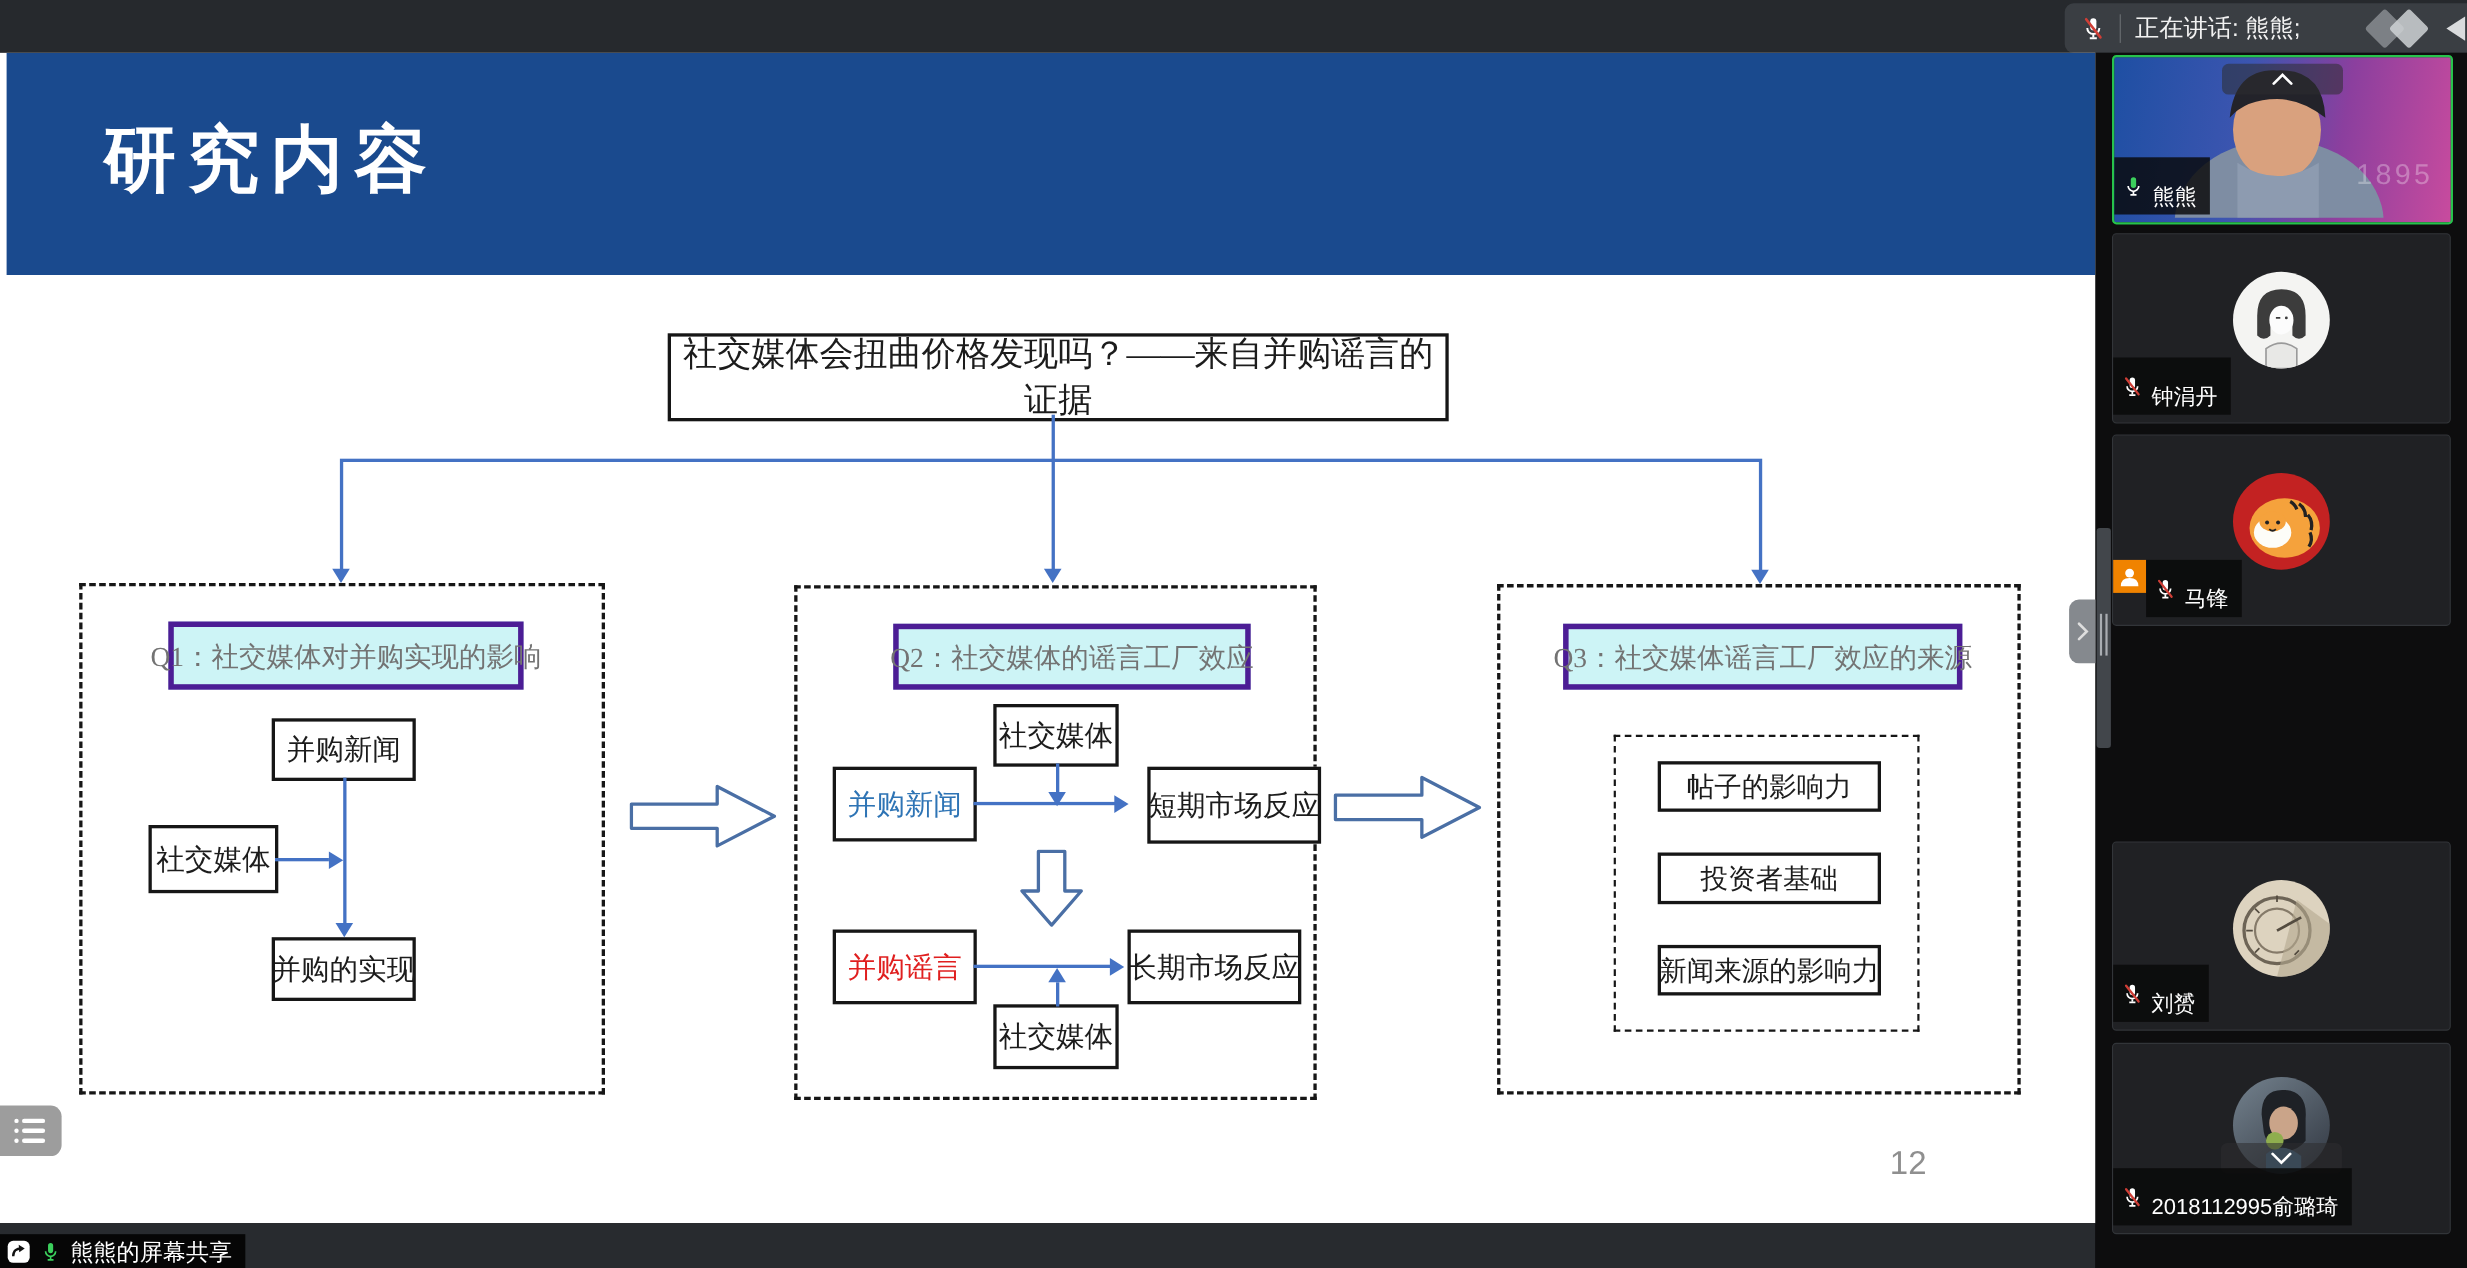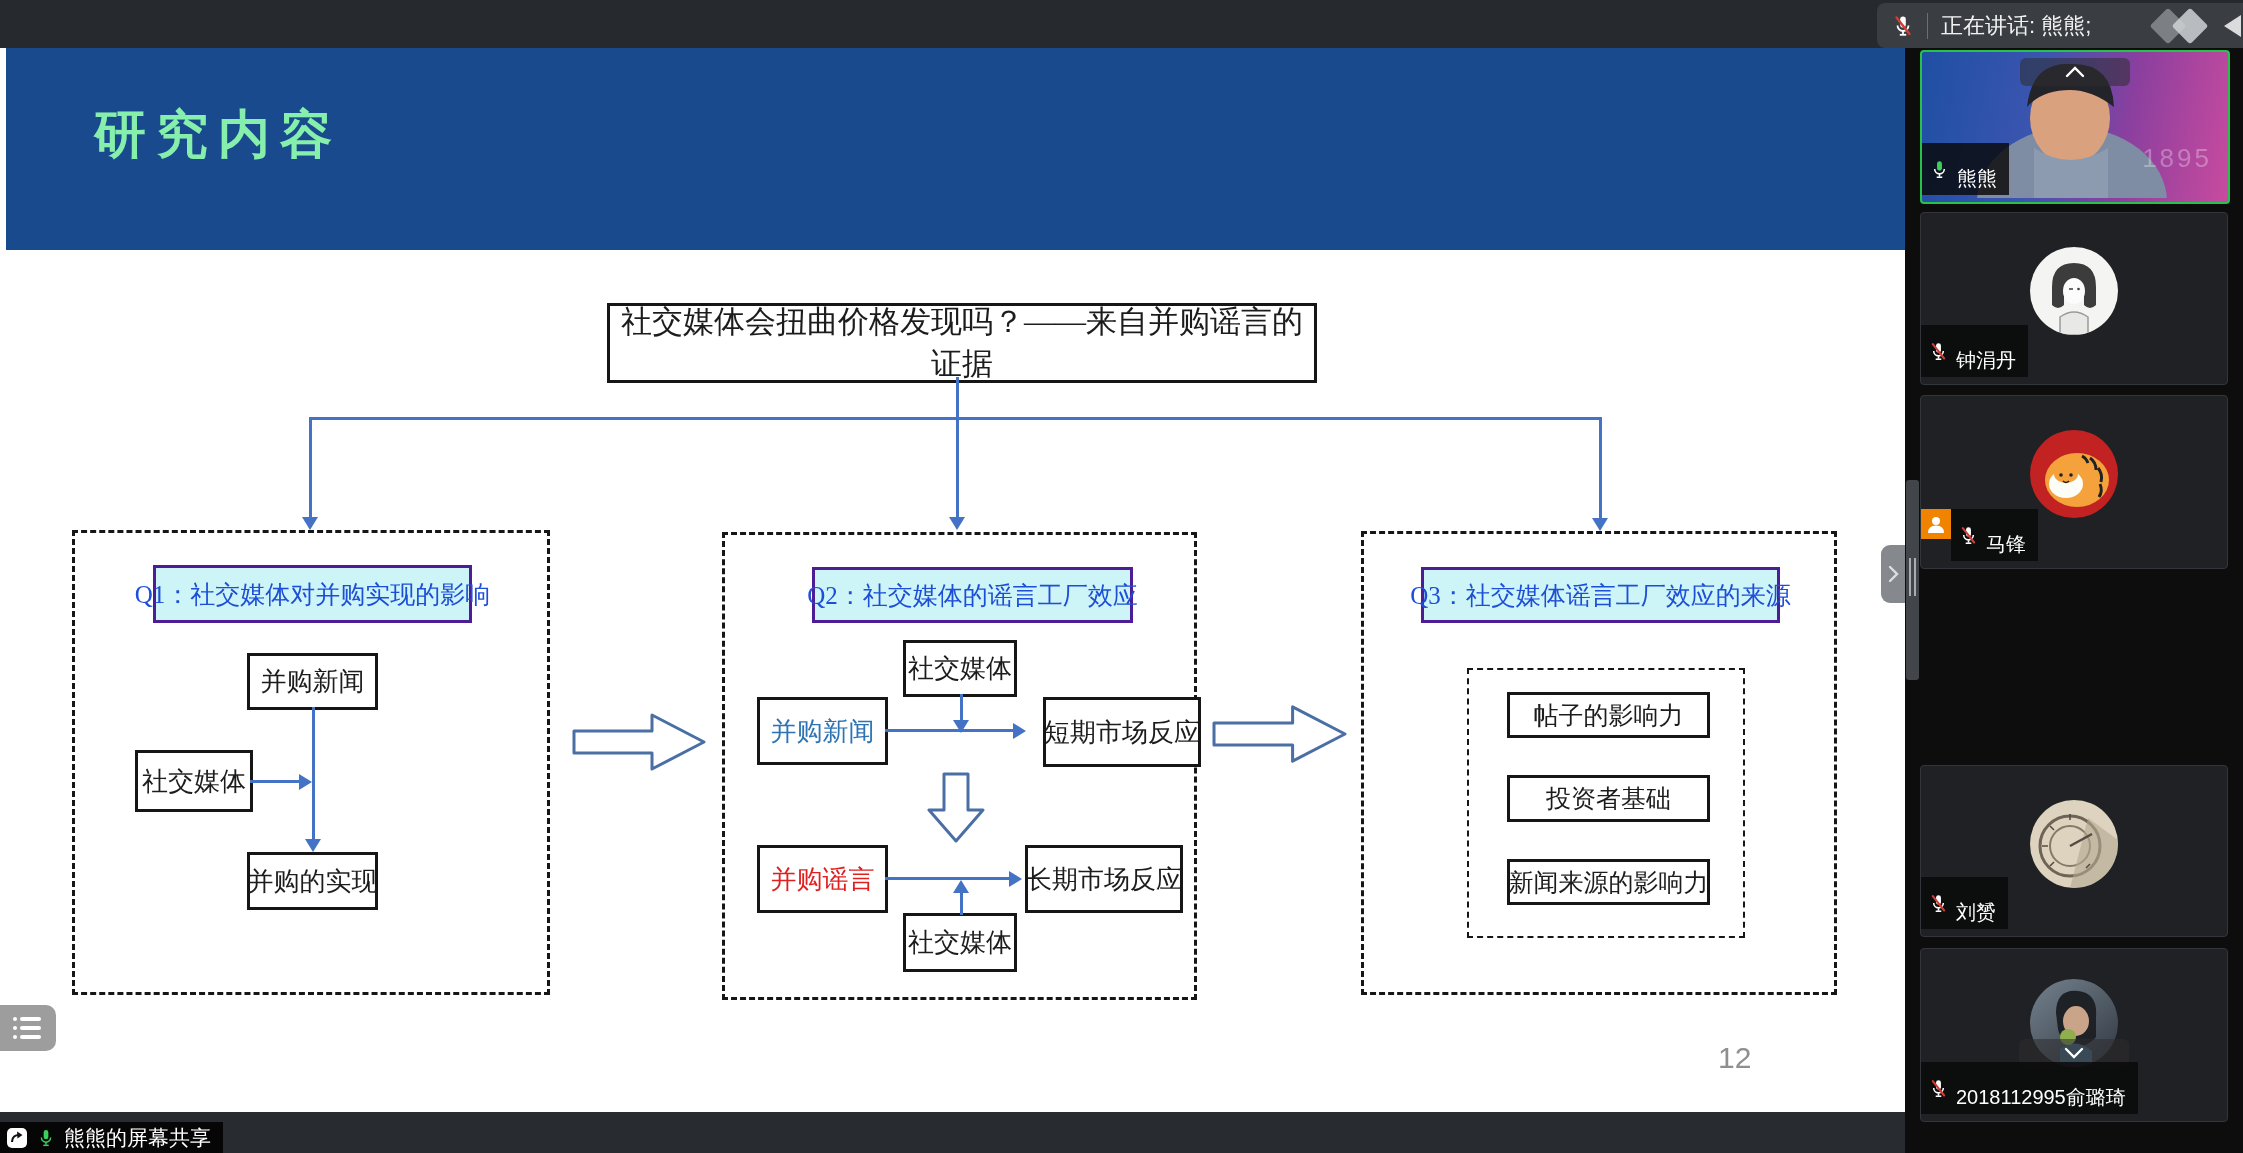--- a/index.html
+++ b/index.html
@@ -14,32 +14,32 @@
   .diamond{position:absolute;width:26px;height:26px;transform:rotate(45deg);border-radius:3px;}
   .d1{right:62px;top:10px;background:#8d9196;opacity:.8;}
   .d2{right:40px;top:10px;background:#cfd2d5;opacity:.85;}
   .back-arrow{position:absolute;right:2px;top:12px;width:0;height:0;
       border-top:11px solid transparent;border-bottom:11px solid transparent;border-right:17px solid #d9dbdd;}
   .mic{width:24px;height:24px;flex:none;}
   
   .slide{position:absolute;left:0;top:48px;width:1905px;height:1064px;background:#fff;overflow:hidden;
          font-family:"Liberation Serif","DejaVu Serif",serif;}
   .banner{position:absolute;left:6px;top:0;width:1899px;height:202px;background:#1a4a8e;}
-  .slide-title{position:absolute;left:88px;top:52px;color:#86efac;font-size:52px;font-weight:bold;letter-spacing:10px;}
+  .slide-title{position:absolute;left:88px;top:52px;color:#ffffff;font-size:66px;font-weight:bold;letter-spacing:10px;}
   .qbox{position:absolute;background:#fff;border:3px solid #161616;display:flex;align-items:center;
         justify-content:center;color:#1c1c1c;text-align:center;}
   .main-q{left:607px;top:255px;width:704px;height:74px;font-size:31px;}
   .line{position:absolute;background:#4472c4;}
   .ah{position:absolute;width:0;height:0;}
   .ah.down{border-left:8px solid transparent;border-right:8px solid transparent;border-top:13px solid #4472c4;}
   .ah.up{border-left:8px solid transparent;border-right:8px solid transparent;border-bottom:13px solid #4472c4;}
   .ah.right{border-top:8px solid transparent;border-bottom:8px solid transparent;border-left:13px solid #4472c4;}
   .panel-dashed{position:absolute;border:3px dashed #161616;background:#fff;}
-  .cyan{position:absolute;background:#cdf4f6;border:3px solid #4c1d95;display:flex;align-items:center;
-        justify-content:center;font-size:25px;color:#1d4ed8;white-space:nowrap;}
+  .cyan{position:absolute;background:#cdf4f6;border:5px solid #4c1d95;display:flex;align-items:center;
+        justify-content:center;font-size:25px;color:#737373;white-space:nowrap;}
   .node{position:absolute;background:#fff;border:3px solid #161616;display:flex;align-items:center;
         justify-content:center;font-size:26px;color:#1c1c1c;white-space:nowrap;}
   .blue-text{color:#2e74b5;}
   .red-text{color:#e01f1f;}
   .hollow{position:absolute;}
   .pagenum{position:absolute;left:1718px;top:993px;font-size:30px;color:#8f8f8f;
            font-family:"Liberation Sans","DejaVu Sans",sans-serif;}
   .list-btn{position:absolute;left:0;top:957px;width:56px;height:46px;background:#9d9d9d;
             border-radius:0 10px 10px 0;display:flex;align-items:center;justify-content:center;}
   

